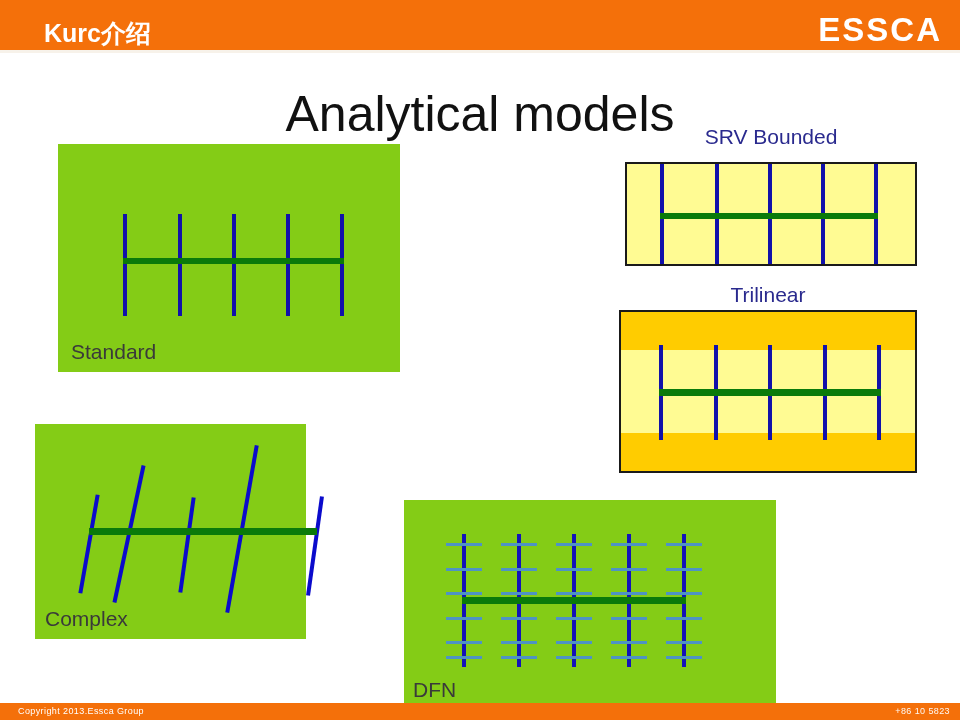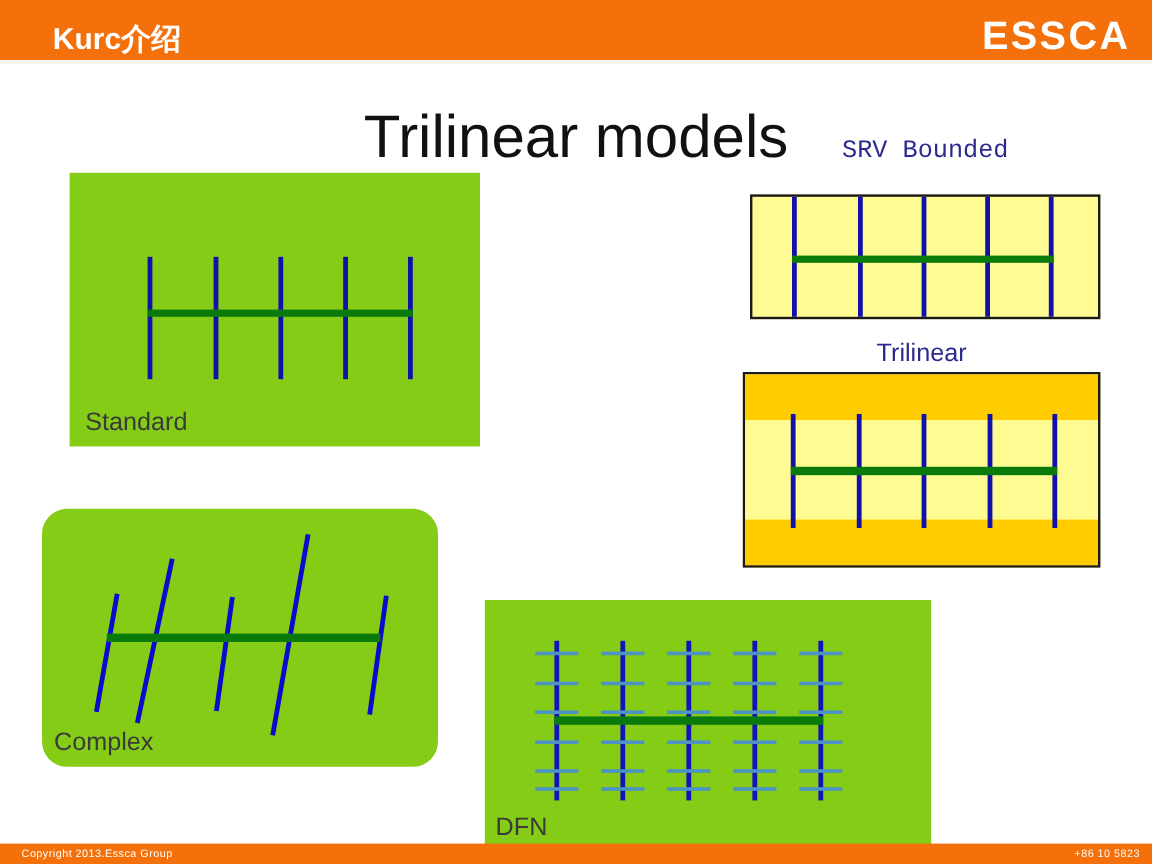--- a/index.html
+++ b/index.html
@@ -123,26 +123,26 @@
     background: #1313B8;
   }
   .complex-line {
     position: absolute;
     background: #0B0BCC;
     transform-origin: 50% 50%;
   }
 
   
   #panel-standard      { left: 58px;  top: 144px; width: 342px; height: 228px; }
-  #panel-complex       { left: 35px;  top: 424px; width: 330px; height: 215px; border-radius: 21px; }
+  #panel-complex       { left: 35px;  top: 424px; width: 271px; height: 215px; }
   #panel-srv           { left: 625px; top: 162px; width: 292px; height: 104px; }
   #panel-trilinear     { left: 619px; top: 310px; width: 298px; height: 163px; }
   #panel-dfn           { left: 404px; top: 500px; width: 372px; height: 208px; }
 
-  #caption-srv         { left: 625px; top: 115px; width: 292px; font-family: Liberation Mono, monospace; }
+  #caption-srv         { left: 625px; top: 125px; width: 292px; }
   #caption-trilinear   { left: 619px; top: 283px; width: 298px; }
 
   
   .footer-bar {
     position: absolute;
     left: 0;
     top: 703px;
     width: 960px;
     height: 17px;
     background: #F4700A;
@@ -170,21 +170,21 @@
   }
 </style>
 </head>
 <body>
 
 <div class="header-bar"></div>
 <div class="header-title">Kurc介绍</div>
 <div class="brand-logo">ESSCA</div>
 <div class="header-underline"></div>
 
-<div class="slide-title">Trilinear models</div>
+<div class="slide-title">Analytical models</div>
 
 <div class="panel panel-plain" id="panel-standard">
 
   <div class="vline" style="left:65px;  top:70px;  width:4px; height:102px;"></div>
   <div class="vline" style="left:120px; top:70px;  width:4px; height:102px;"></div>
   <div class="vline" style="left:174px; top:70px;  width:4px; height:102px;"></div>
   <div class="vline" style="left:228px; top:70px;  width:4px; height:102px;"></div>
   <div class="vline" style="left:282px; top:70px;  width:4px; height:102px;"></div>
 
   <div class="hline-green" style="left:65px; top:114px; width:221px; height:6px;"></div>

